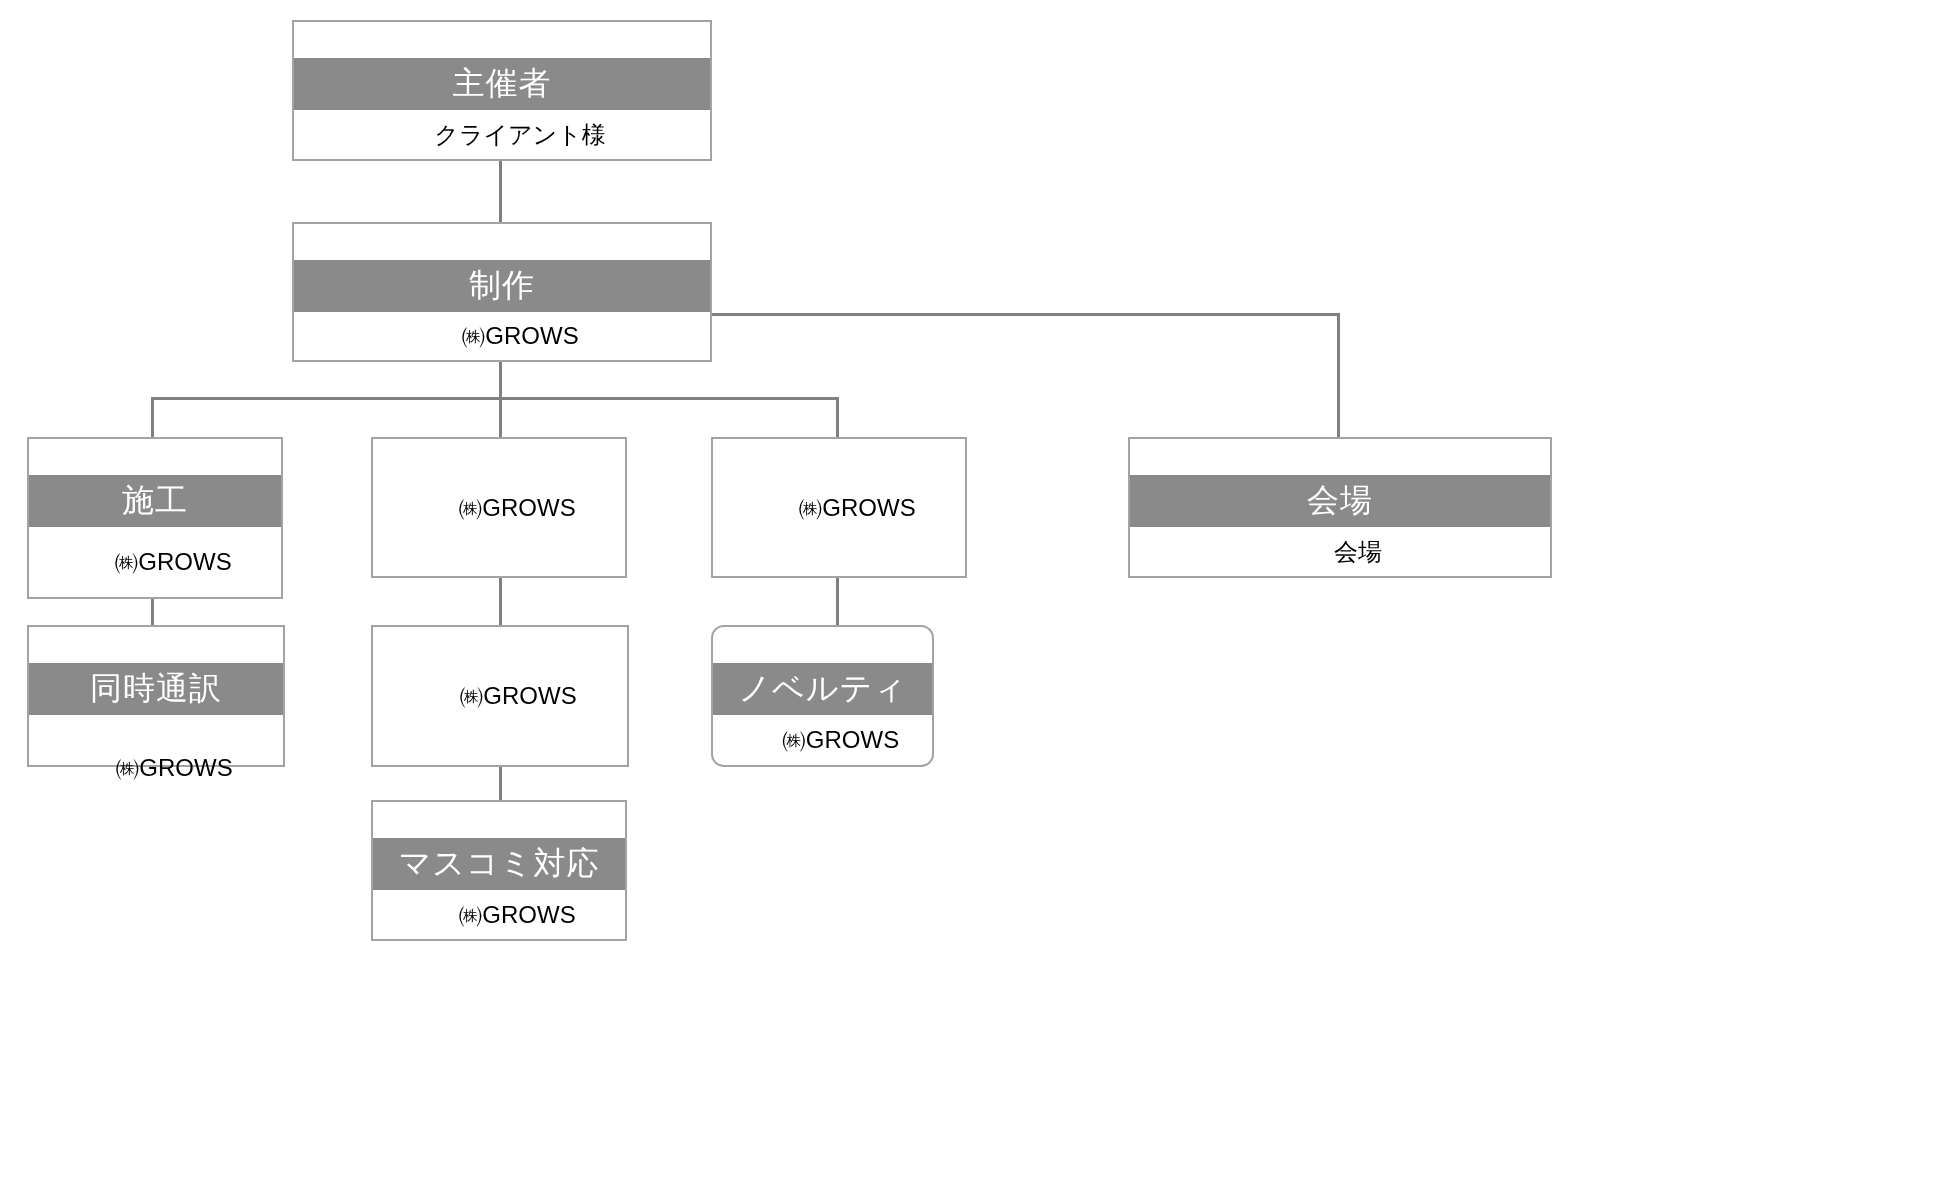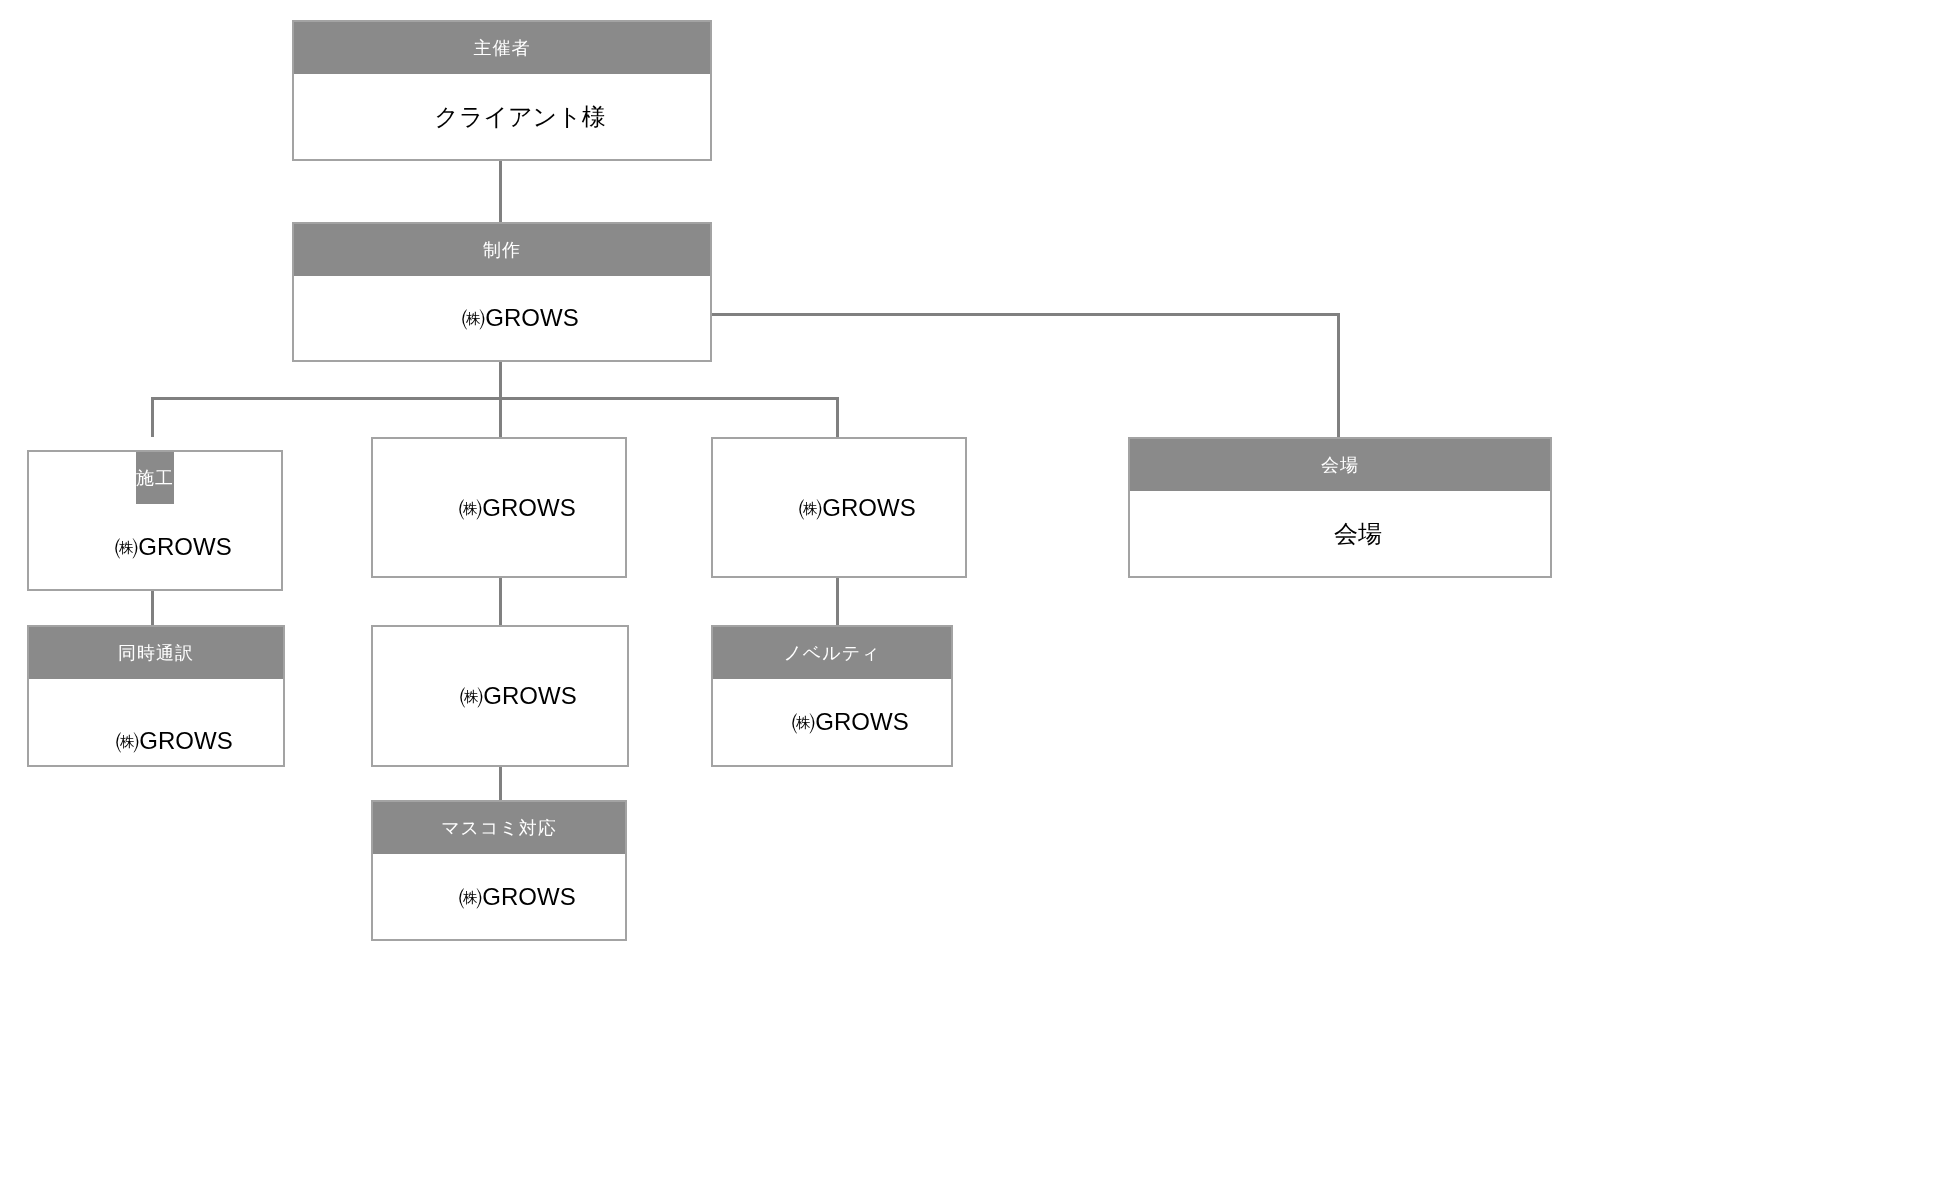--- a/index.html
+++ b/index.html
@@ -23,23 +23,24 @@
     display: flex;
     flex-direction: column;
   }
   .node-header {
     height: 52px;
     background: #8a8a8a;
     color: #ffffff;
     display: flex;
     align-items: center;
     justify-content: center;
-    font-size: 18px;
+    font-size: 32px;
     letter-spacing: 1px;
     flex: 0 0 52px;
+    margin-top: 36px;
   }
   .node-body {
     flex: 1 1 auto;
     display: flex;
     align-items: center;
     justify-content: center;
     font-size: 24px;
     color: #000000;
     padding-left: 36px;
   }
@@ -69,21 +70,21 @@
   <div class="node" style="left:292px; top:20px; width:420px; height:141px;">
     <div class="node-header">主催者</div>
     <div class="node-body">クライアント様</div>
   </div>
 
   <div class="node" style="left:292px; top:222px; width:420px; height:140px;text-align:center;">
     <div class="node-header">制作</div>
     <div class="node-body">㈱GROWS</div>
   </div>
 
-  <div class="node" style="left:27px; top:450px; width:256px; height:141px;align-items:center;">
+  <div class="node" style="left:27px; top:437px; width:256px; height:162px;">
     <div class="node-header">施工</div>
     <div class="node-body">㈱GROWS</div>
   </div>
 
   <div class="node" style="left:371px; top:437px; width:256px; height:141px;">
     <div class="node-body">㈱GROWS</div>
   </div>
 
   <div class="node" style="left:711px; top:437px; width:256px; height:141px;">
     <div class="node-body">㈱GROWS</div>
@@ -96,21 +97,21 @@
 
   <div class="node" style="left:27px; top:625px; width:258px; height:142px;gap:37px;">
     <div class="node-header">同時通訳</div>
     <div class="node-body">㈱GROWS</div>
   </div>
 
   <div class="node" style="left:371px; top:625px; width:258px; height:142px;">
     <div class="node-body">㈱GROWS</div>
   </div>
 
-  <div class="node" style="left:711px; top:625px; width:242px; height:142px;">
+  <div class="node" style="left:711px; top:625px; width:223px; height:142px;border-radius:13px;">
     <div class="node-header">ノベルティ</div>
     <div class="node-body">㈱GROWS</div>
   </div>
 
   <div class="node" style="left:371px; top:800px; width:256px; height:141px;">
     <div class="node-header">マスコミ対応</div>
     <div class="node-body">㈱GROWS</div>
   </div>
 
 </div>

